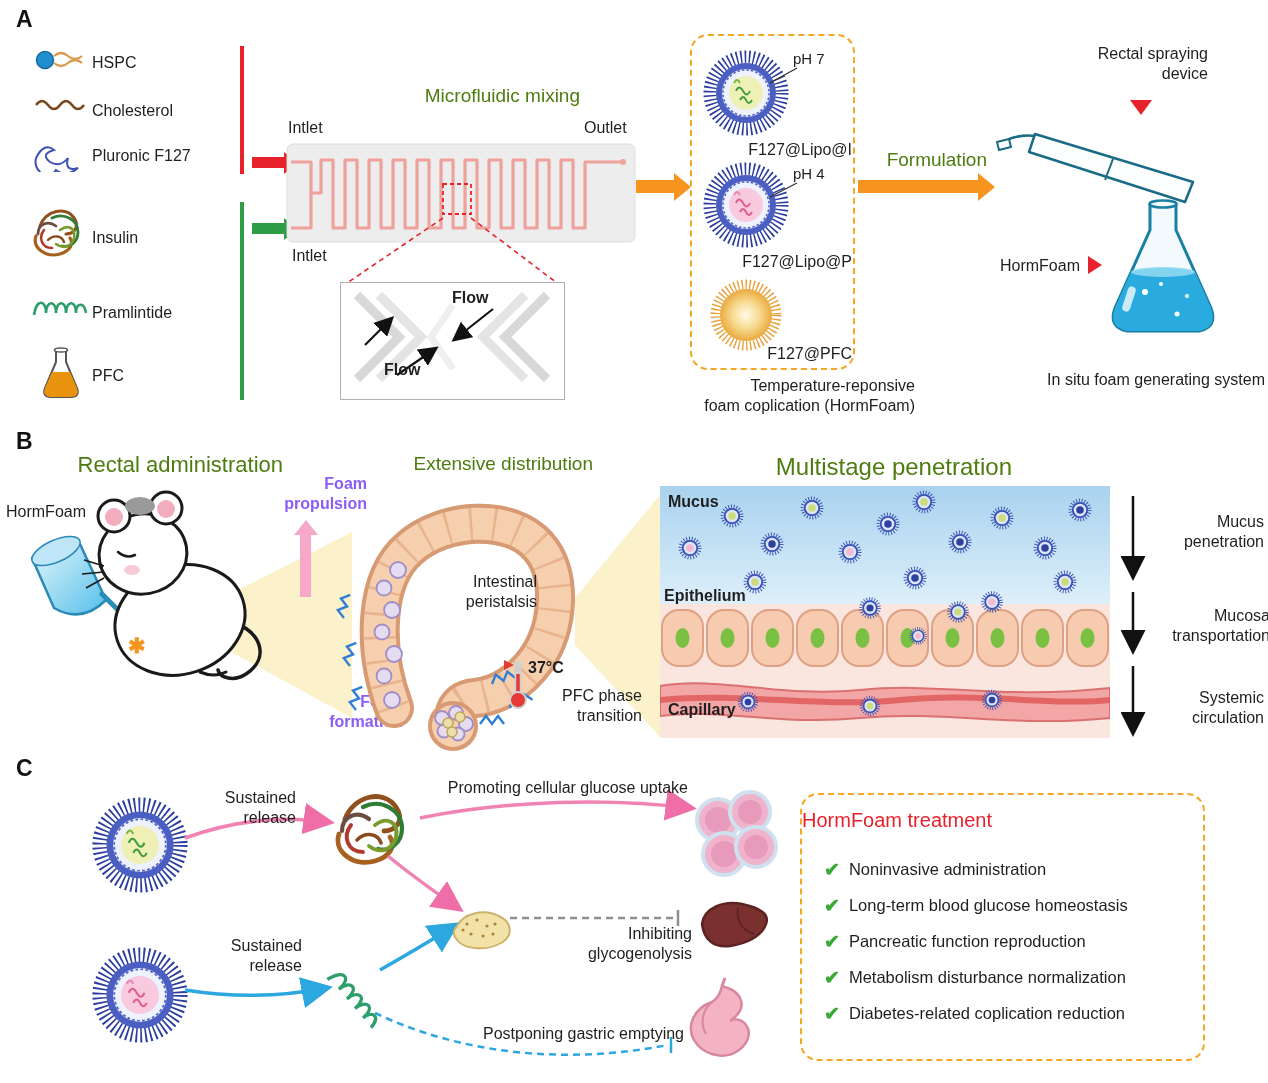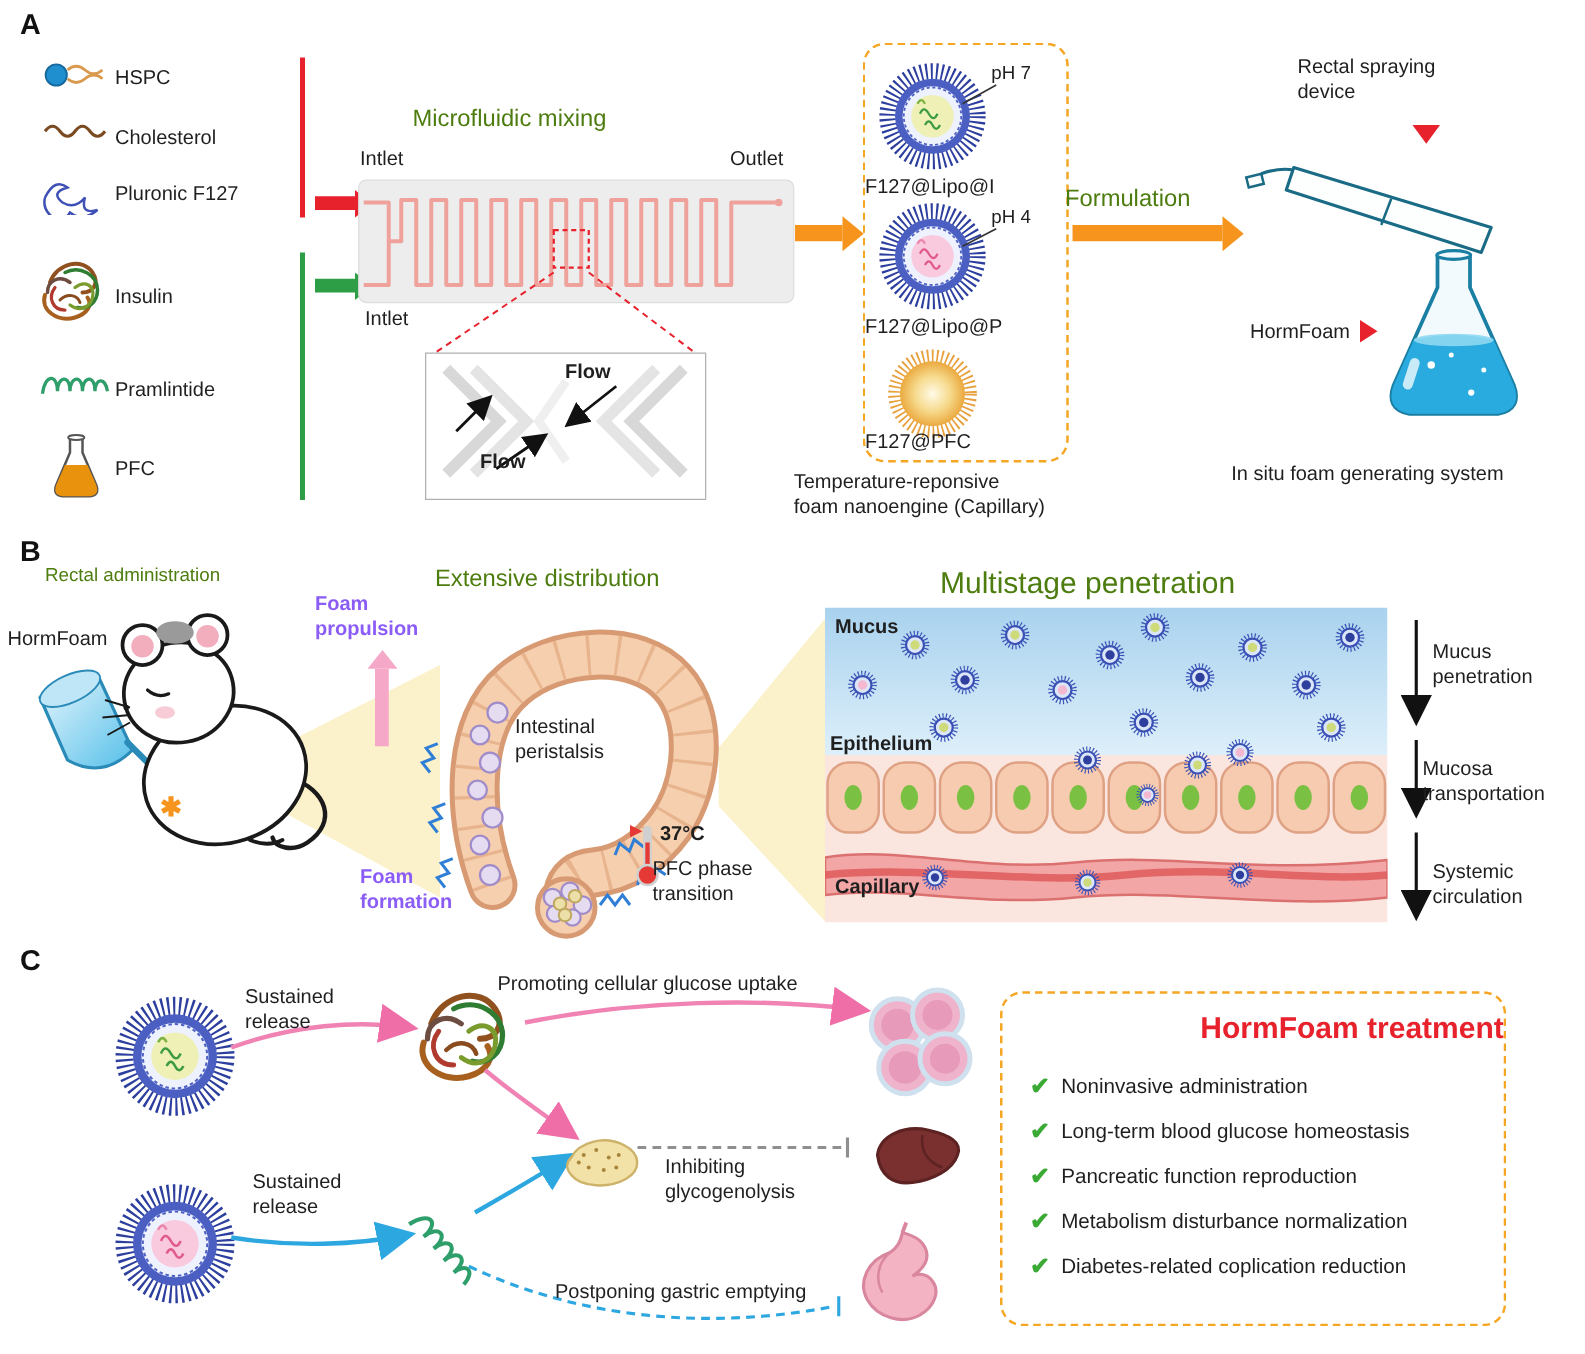--- a/index.html
+++ b/index.html
@@ -1,39 +1,39 @@
 <!DOCTYPE html>
 <html><head>
 <meta charset="utf-8">
 <style>
   *{margin:0;padding:0;box-sizing:border-box}
   body{font-family:"Liberation Sans",sans-serif;background:#fff}
   .canvas{position:relative;width:1268px;height:1083px;background:#fff;color:#1f1f1f;overflow:hidden}
   .abs{position:absolute}
   .t{position:absolute;font-size:16px;line-height:1.22;color:#1f1f1f}
-  .c{text-align:left}
+  .c{text-align:right}
   .ml{white-space:pre-line}
   .red{color:#4d7c0f;font-weight:normal}
   .pinktxt{color:#8b5cf6;font-weight:bold}
   .panel-letter{position:absolute;font-size:23px;font-weight:bold;color:#111}
   .vline{position:absolute;width:3.5px}
   .harrow{position:absolute;background:var(--c)}
   .harrow::after{content:"";position:absolute;left:100%;top:50%;transform:translateY(-50%);width:0;height:0;
     border-top:var(--hh) solid transparent;border-bottom:var(--hh) solid transparent;border-left:var(--hw) solid var(--c)}
   .uparrow{position:absolute;background:var(--c)}
   .uparrow::before{content:"";position:absolute;bottom:100%;left:50%;transform:translateX(-50%);width:0;height:0;
     border-left:var(--hh) solid transparent;border-right:var(--hh) solid transparent;border-bottom:var(--hw) solid var(--c)}
   .tri-down{position:absolute;width:0;height:0;border-left:11px solid transparent;border-right:11px solid transparent;border-top:15px solid #e8222c}
   .tri-right{position:absolute;width:0;height:0;border-top:9px solid transparent;border-bottom:9px solid transparent;border-left:14px solid #e8222c}
   .dashed-box{position:absolute;border:2.5px dashed #f5a623;border-radius:18px;background:transparent}
   .inset{position:absolute;border:1.5px solid #b0b0b0;background:#fff}
   .hist{position:absolute}
   .item-row{display:flex;align-items:center;height:36px;font-size:16.5px}
   .check{color:#3aaa35;font-weight:bold;font-size:19px;margin-right:9px}
-  .treat-title{position:absolute;left:0;right:0;top:14px;text-align:right;font-size:24px;font-weight:bold;color:#e8222c}
+  .treat-title{position:absolute;left:0;right:0;top:14px;text-align:left;font-size:20px;font-weight:normal;color:#e8222c}
   .asterisk{position:absolute;color:#f7941d;font-size:21px;font-weight:bold}
 </style>
 </head>
 <body>
 
 <div class="canvas">
 
 <svg width="0" height="0" style="position:absolute">
 <defs>
   <radialGradient id="gradPfc">
@@ -182,21 +182,21 @@
 <svg class="abs" style="left:703px;top:162px" width="86" height="86" viewBox="-43 -43 86 86">
       <use href="#lipoP"></use>
     </svg>
 <div class="t" style="left:793px;top:165px;font-size:15px">pH 4</div>
 <div class="t c" style="left:692px;top:252px;width:160px">F127@Lipo@P</div>
 <svg class="abs" style="left:709px;top:278px" width="74" height="74" viewBox="-37 -37 74 74">
       <use href="#pfcBall"></use>
     </svg>
 <div class="t c" style="left:692px;top:344px;width:160px">F127@PFC</div>
 <div class="t c ml" style="left:635px;top:376px;width:280px">Temperature-reponsive
-foam nanoengine (Capillary)</div>
+foam coplication (HormFoam)</div>
 
 <div class="t c red" style="left:852px;top:148px;width:135px;font-size:19px">Formulation</div>
 <div class="harrow" style="left:858px;top:180px;width:120px;height:13px;--hh:14px;--hw:17px;--c:#f7941d"></div>
 
 <div class="t c ml" style="left:1038px;top:44px;width:170px">Rectal spraying
 device</div>
 <div class="tri-down" style="left:1130px;top:100px"></div>
 
 <svg class="abs" style="left:995px;top:112px" width="215" height="100" viewBox="0 0 215 100">
   <path d="M2 30 L14 27 L16 35 L4 38 Z" fill="#fdfefe" stroke="#1a6b85" stroke-width="2"></path>
@@ -214,21 +214,21 @@
       <circle cx="82" cy="118" r="2.5" fill="#fff"></circle>
   <circle cx="66" cy="88" r="2" fill="#fff"></circle>
       <circle cx="92" cy="100" r="2" fill="#fff"></circle>
   <ellipse cx="68" cy="8" rx="13.5" ry="3.5" fill="#f2fafd" stroke="#1a7fa3" stroke-width="2.5"></ellipse>
 </svg>
 <div class="t" style="left:975px;top:256px;width:105px;text-align:right">HormFoam</div>
 <div class="tri-right" style="left:1088px;top:256px"></div>
 <div class="t c" style="left:985px;top:370px;width:280px">In situ foam generating system</div>
 
 <div class="panel-letter" style="left:16px;top:428px">B</div>
-<div class="t c red" style="left:36px;top:452px;width:235px;font-size:15px">Rectal administration</div>
+<div class="t c red" style="left:48px;top:452px;width:235px;font-size:22px">Rectal administration</div>
 <div class="t c red" style="left:348px;top:452px;width:245px;font-size:19px">Extensive distribution</div>
 <div class="t c red" style="left:752px;top:452px;width:260px;font-size:24px">Multistage penetration</div>
 
 <div class="t" style="left:6px;top:502px">HormFoam</div>
 
 <svg class="abs" style="left:18px;top:528px" width="105" height="105" viewBox="0 0 105 105">
   <path d="M14 30 Q36 4 62 16 L88 72 Q64 96 36 80 Z" fill="url(#gCone)" stroke="#2a8ab8" stroke-width="2.5" stroke-linejoin="round"></path>
   <ellipse cx="38" cy="23" rx="26" ry="11" fill="#bfe6f7" stroke="#2a8ab8" stroke-width="1.5" transform="rotate(-24 38 23)"></ellipse>
   <path d="M84 66 L102 84" stroke="#2a8ab8" stroke-width="5" stroke-linecap="round"></path>
 </svg>

